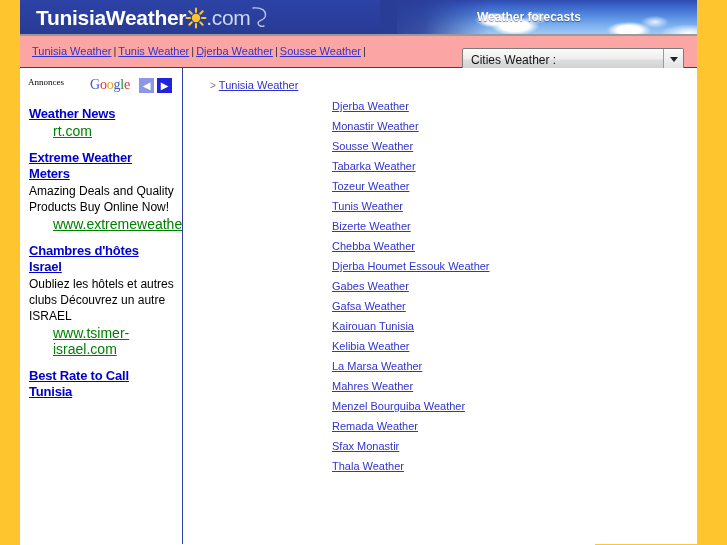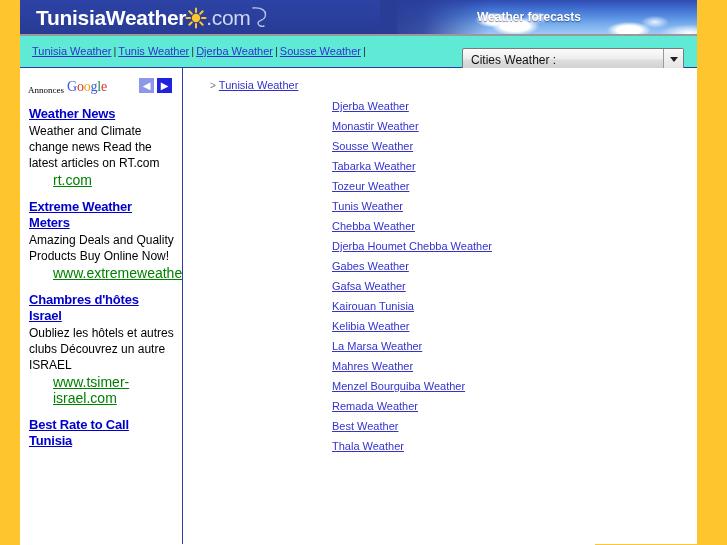--- a/index.html
+++ b/index.html
@@ -107,21 +107,21 @@
     color: #ffffff;
     z-index: 6;
     text-shadow: 0 1px 1px rgba(10,25,80,0.55);
   }
 
   
   #navstrip {
     position: relative;
     height: 32px;
     width: 677px;
-    background: #5eead4;
+    background: #fca5a5;
     border-bottom: 1px solid #2B3F9E;
   }
   #navlinks {
     position: absolute;
     left: 12px; top: 9px;
     font-size: 11px;
     color: #333;
     white-space: nowrap;
   }
   #navlinks a {
@@ -177,21 +177,22 @@
   #adbox {
     position: relative;
     margin: 5px 4px 0 2px;
     padding: 4px 4px 0 6px;
     background: #ffffff;
   }
   #adhead {
     position: relative;
     height: 18px;
     display: flex;
-    align-items: flex-end;
+    align-items: flex-start;
+    gap: 23px;
   }
   #adhead .annonces {
     font-size: 9px;
     color: #000;
     font-family: "Liberation Serif", serif;
   }
   #adhead .google {
     font-size: 14px;
     font-family: "Liberation Serif", serif;
     margin-left: 3px;
@@ -345,21 +346,20 @@
             <span class="annonces">Annonces</span>
             <span class="google"><span class="b">G</span><span class="r">o</span><span class="y">o</span><span class="b">g</span><span class="g">l</span><span class="r">e</span></span>
             <span id="adnav">
               <span class="navbtn prev">◀</span>
               <span class="navbtn next">▶</span>
             </span>
           </div>
 
           <div class="ad">
             <a href="#" class="title">Weather News</a>
-            <div class="desc">Weather and Climate change news Read the latest articles on RT.com</div>
             <a href="#" class="url">rt.com</a>
           </div>
 
 
           <div class="ad">
             <a href="#" class="title">Extreme Weather Meters</a>
             <div class="desc">Amazing Deals and Quality Products Buy Online Now!</div>
             <a href="#" class="url">www.extremeweathermeters.com</a>
           </div>
 
@@ -381,30 +381,31 @@
           <span class="gt">&gt;</span><a href="#">Tunisia Weather</a>
         </div>
 
         <div id="citylist">
           <a href="#">Djerba Weather</a>
           <a href="#">Monastir Weather</a>
           <a href="#">Sousse Weather</a>
           <a href="#">Tabarka Weather</a>
           <a href="#">Tozeur Weather</a>
           <a href="#">Tunis Weather</a>
+          <a href="#">Bizerte Weather</a>
           <a href="#">Chebba Weather</a>
-          <a href="#">Djerba Houmet Chebba Weather</a>
+          <a href="#">Djerba Houmet Essouk Weather</a>
           <a href="#">Gabes Weather</a>
           <a href="#">Gafsa Weather</a>
           <a href="#">Kairouan Tunisia</a>
           <a href="#">Kelibia Weather</a>
           <a href="#">La Marsa Weather</a>
           <a href="#">Mahres Weather</a>
           <a href="#">Menzel Bourguiba Weather</a>
           <a href="#">Remada Weather</a>
-          <a href="#">Best Weather</a>
+          <a href="#">Sfax Monastir</a>
           <a href="#">Thala Weather</a>
         </div>
       </div>
 
     </div>
   </div>
 </div>
 
 </body></html>

